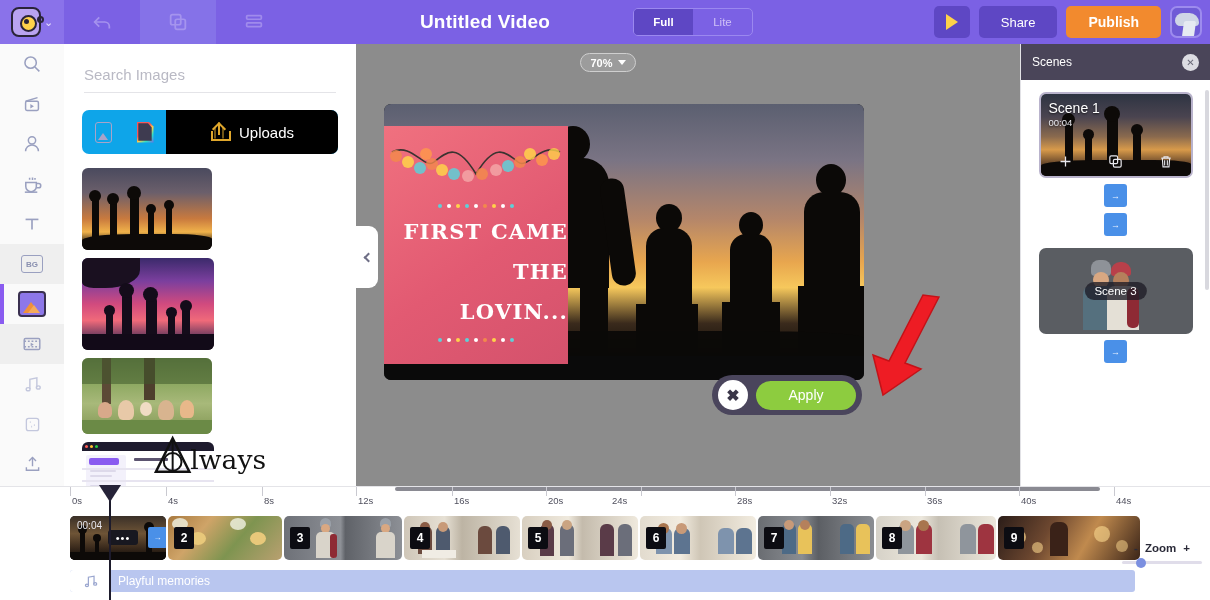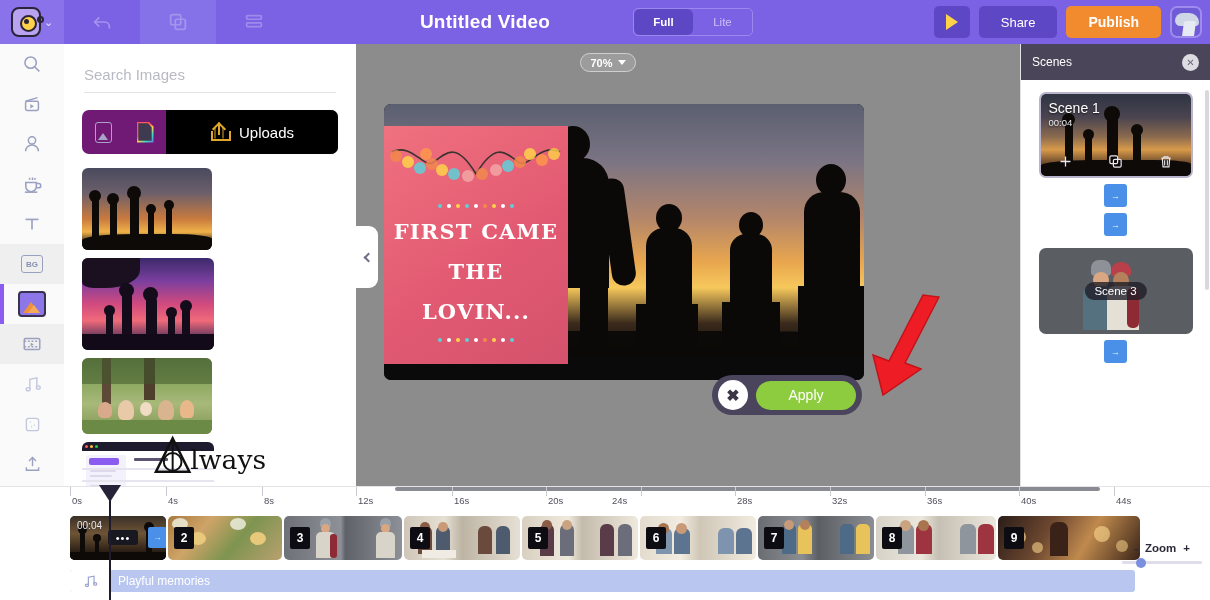--- a/index.html
+++ b/index.html
@@ -61,21 +61,21 @@
   }
 
   .mode-toggle {
     position: absolute; left: 633px; top: 8px;
     width: 120px; height: 28px;
     border: 1px solid #9b88ef; border-radius: 5px;
     display: flex; overflow: hidden;
   }
   .mode-opt {
     flex: 1; display: flex; align-items: center; justify-content: center;
-    font-size: 11.5px; color: #cfc1f7; border-radius: 6px;
+    font-size: 11.5px; color: #cfc1f7;
   }
   .mode-opt.active { background: #5e47c4; color: #ffffff; font-weight: bold; }
 
   .hdr-right {
     position: absolute; right: 8px; top: 6px;
     display: flex; align-items: center; gap: 9px;
   }
   .play-btn {
     width: 36px; height: 32px; border-radius: 5px; background: #5e47c4;
     display: flex; align-items: center; justify-content: center;
@@ -177,21 +177,21 @@
     position: absolute; left: 64px; top: 44px; width: 292px; height: 442px;
     background: #ffffff;
   }
   .search-row {
     margin: 22px 20px 0 20px; padding-bottom: 9px;
     border-bottom: 1px solid #e4e4e8;
   }
   .search-ph { color: #b9b9c4; font-size: 15px; }
   .tab-bar {
     margin: 17px 18px 0 18px; height: 44px; border-radius: 7px; overflow: hidden;
-    display: flex; background: #701a75;
+    display: flex; background: #0ea5e9;
   }
   .tab-ico {
     width: 42px; display: flex; align-items: center; justify-content: center;
   }
   .ph-ico {
     width: 17px; height: 21px; border: 1.8px solid #a9a3c9; border-radius: 3px;
     position: relative;
   }
   .ph-ico::before {
     content: ""; position: absolute; left: 2px; bottom: 2px;
@@ -303,21 +303,21 @@
   .overlay-card {
     position: absolute; left: 0px; top: 22px; width: 184px; height: 238px;
     background: linear-gradient(145deg,#f0717f 0%,#e25a72 55%,#d4526c 100%);
     overflow: hidden;
   }
   .lights { position: absolute; left: 6px; top: 14px; width: 172px; height: 62px; }
   .dotline { position: absolute; left: 0; width: 100%; display: flex; justify-content: center; gap: 5px; }
   .dotline i { width: 4px; height: 4px; border-radius: 50%; display: block; }
   .ov-text {
     position: absolute; left: 0; right: 0; top: 86px;
-    color: #ffffff; text-align: center;
+    color: #ffffff; text-align: right;
     font-family: "DejaVu Serif", serif; font-weight: bold;
     font-size: 21px; letter-spacing: 1.2px; line-height: 40px;
     text-transform: uppercase;
   }
 
   .apply-bar {
     position: absolute; left: 356px; top: 331px; width: 150px; height: 40px;
     background: #4a455c; border-radius: 21px;
     display: flex; align-items: center; padding: 0 6px; gap: 8px;
   }

